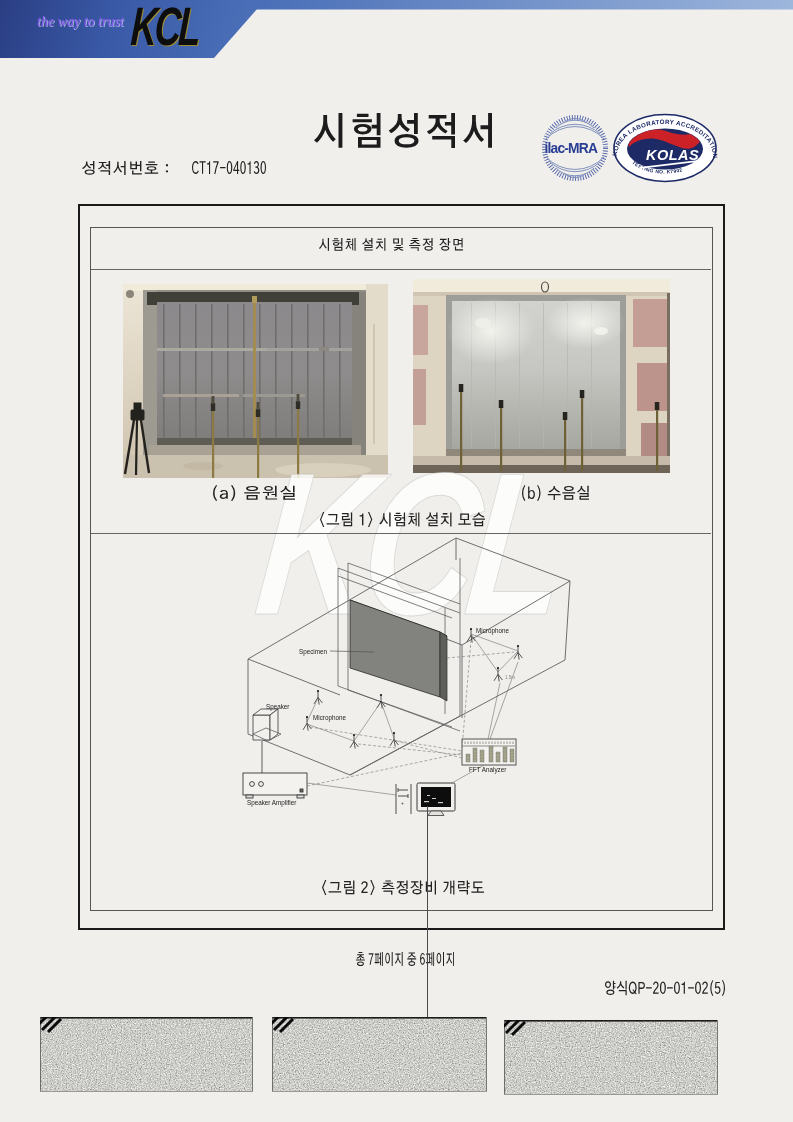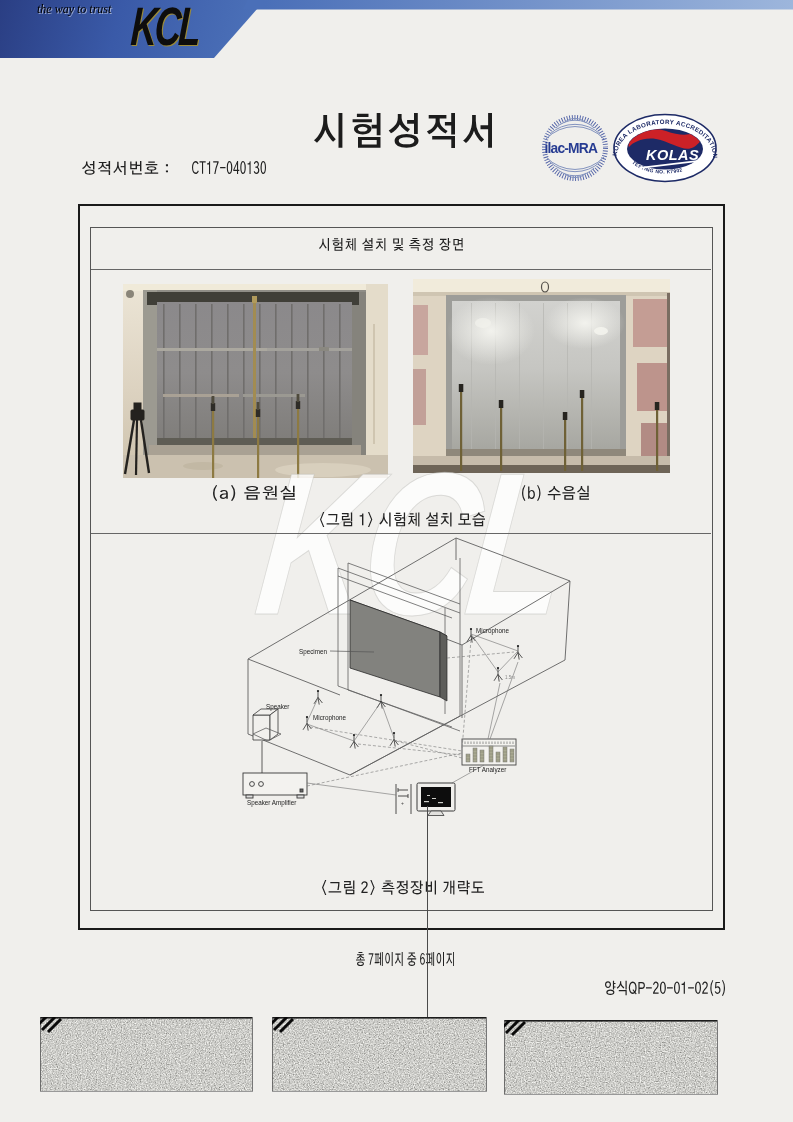--- a/index.html
+++ b/index.html
@@ -19,21 +19,21 @@
 </linearGradient>
 <linearGradient id="hg2" x1="265" y1="0" x2="793" y2="0" gradientUnits="userSpaceOnUse">
  <stop offset="0" stop-color="#4a6fb8"></stop>
           <stop offset="1" stop-color="#9db6dc"></stop>
 </linearGradient>
 </defs>
 <polygon points="0,0 265,0 214,58 0,58" fill="url(#hg)"></polygon>
 <polygon points="248,0 793,0 793,9.5 243,9.5" fill="url(#hg2)"></polygon>
 </svg>
 
-<div class="abs" style="left:37px;top:2px;width:160px;font-family:'Liberation Serif',serif;font-style:italic;font-size:12px;font-weight:normal;color:#000000;text-shadow:1px 1px 0 rgba(230,235,248,0.6);">the way to trust</div>
+<div class="abs" style="left:37px;top:14px;width:160px;font-family:'Liberation Serif',serif;font-style:italic;font-size:14px;font-weight:normal;color:#8b5cf6;text-shadow:1px 1px 0 rgba(230,235,248,0.6);">the way to trust</div>
 
 <div class="abs" style="left:133px;top:-5px;font-family:'Liberation Sans',sans-serif;font-weight:bold;font-style:italic;font-size:54px;letter-spacing:-4px;color:#0d0d0d;text-shadow:1.4px 1.4px 0 #9a8a3a;transform:scale(0.68,1) skewX(-5deg);transform-origin:0 0;">KCL</div>
 
 <svg class="abs" style="left:0;top:0" width="793" height="200" viewBox="0 0 793 200">
  <path d="M338.5 147.8V113H342.4V147.8ZM314 140.2Q315.7 138.7 317.3 136.9Q318.8 135 320.2 132.5Q321.6 130 322.4 126.8Q323.3 123.6 323.3 120.2V115H327.1V120.1Q327.1 123.4 328 126.6Q328.9 129.7 330.3 132.1Q331.7 134.6 333.1 136.2Q334.4 137.9 335.8 139.2L333.1 141.8Q331.1 140.1 328.7 136.5Q326.3 132.9 325.3 129.7Q324.4 133.1 322 136.8Q319.5 140.5 317 142.8Z M358 147.7V136.9H380.5V147.7ZM361.8 144.4H376.7V140.1H361.8ZM371.6 128.5V124.8H376.7V113H380.5V135.3H376.7V128.5ZM356.9 116.9V113.7H368.5V116.9ZM352.6 122.3V119.2H371.9V122.3ZM353.9 129.1Q353.9 126.6 356.5 125.3Q359 123.9 362.7 123.9Q366.4 123.9 369 125.3Q371.5 126.6 371.5 129.1Q371.5 131.6 369 133Q366.5 134.4 362.7 134.4Q359 134.4 356.5 133Q353.9 131.6 353.9 129.1ZM357.8 129.1Q357.8 130.3 359.2 130.9Q360.6 131.5 362.7 131.5Q364.7 131.5 366.1 130.9Q367.5 130.3 367.5 129.1Q367.5 127.9 366.2 127.4Q364.8 126.8 362.7 126.8Q360.6 126.8 359.2 127.4Q357.8 128 357.8 129.1Z M394.6 140.8Q394.6 137.6 397.9 135.7Q401.2 133.9 406.5 133.9Q411.9 133.9 415.2 135.7Q418.5 137.5 418.5 140.8Q418.5 144 415.2 145.9Q411.8 147.7 406.5 147.7Q401.1 147.7 397.9 145.9Q394.6 144 394.6 140.8ZM398.7 140.8Q398.7 142.5 400.8 143.4Q402.8 144.3 406.5 144.3Q410.1 144.3 412.3 143.4Q414.4 142.4 414.4 140.8Q414.4 139.1 412.3 138.2Q410.2 137.3 406.5 137.3Q402.8 137.3 400.8 138.2Q398.7 139.1 398.7 140.8ZM407.1 123.8V120.1H414V113H417.8V134H414V123.8ZM388.7 130.4Q390.4 129.5 391.9 128.3Q393.4 127.1 394.8 125.6Q396.2 124 397 121.9Q397.8 119.8 397.8 117.5V113.9H401.6V117.5Q401.6 119.1 402.2 120.7Q402.7 122.3 403.6 123.5Q404.4 124.7 405.6 125.9Q406.7 127 407.8 127.7Q408.8 128.5 410 129.1L407.7 131.9Q405.8 131 403.4 128.8Q401 126.6 399.8 124.4Q398.6 126.9 396.1 129.4Q393.6 131.9 391 133.2Z M432.2 139.6V136.1H455V148H451.3V139.6ZM444.9 125.6V121.9H451.2V113H455V134.6H451.2V125.6ZM426.9 131.6Q428.1 131 429.5 130.1Q430.9 129.2 432.3 127.9Q433.7 126.6 434.6 124.8Q435.6 123 435.6 121.2V118.5H428.7V115H446.4V118.5H439.7V121.1Q439.7 122.8 440.6 124.4Q441.4 126 442.7 127.2Q444 128.5 445.2 129.4Q446.4 130.3 447.6 130.9L445.6 133.6Q443.5 132.6 441.1 130.5Q438.7 128.4 437.7 126.6Q436.5 128.7 434 130.9Q431.5 133.2 429.1 134.3Z M480.5 129.2V125.3H488.1V113H492V147.8H488.1V129.2ZM463.1 140.6Q464.8 139.1 466.3 137.4Q467.8 135.6 469.2 133.2Q470.5 130.7 471.3 127.6Q472.1 124.4 472.1 120.8V115H475.8V120.7Q475.8 126.9 478.3 131.9Q480.8 136.9 484.1 139.6L481.4 142.1Q479.4 140.6 477.1 137.1Q474.8 133.7 474 130.7Q473.2 133.9 470.8 137.4Q468.4 140.9 466 143.1Z" fill="#1c1c1c"></path>
  <path d="M84.6 172.1Q84.6 170.9 85.9 170.1Q87.3 169.4 89.6 169.4Q91.9 169.4 93.3 170.1Q94.7 170.8 94.7 172.1Q94.7 173.4 93.3 174.1Q91.9 174.9 89.6 174.8Q87.3 174.8 85.9 174.1Q84.6 173.4 84.6 172.1ZM86.1 172.1Q86.1 172.9 87 173.2Q87.9 173.6 89.6 173.6Q91.2 173.6 92.2 173.2Q93.2 172.8 93.2 172.1Q93.2 171.4 92.2 171Q91.3 170.6 89.6 170.6Q88 170.6 87 171Q86.1 171.4 86.1 172.1ZM89.9 165.2V164H93V161H94.4V169.4H93V165.2ZM82 168Q82.8 167.7 83.4 167.2Q84.1 166.7 84.7 166.1Q85.3 165.4 85.7 164.6Q86 163.7 86 162.8V161.4H87.4V162.8Q87.4 163.6 87.8 164.4Q88.1 165.2 88.7 165.8Q89.3 166.3 89.9 166.8Q90.5 167.2 91.1 167.5L90.3 168.5Q89.4 168.1 88.3 167.2Q87.3 166.3 86.8 165.3Q86.2 166.4 85.1 167.4Q84 168.5 82.9 169Z M100.3 171.5V170.3H110.1V175H108.7V171.5ZM105.8 165.9V164.6H108.6V161H110.1V169.6H108.6V165.9ZM98 168.5Q98.5 168.3 99.2 167.9Q99.8 167.5 100.4 167Q101 166.4 101.4 165.7Q101.9 165 101.9 164.2V163.1H98.8V161.9H106.5V163.1H103.4V164.1Q103.4 164.8 103.8 165.5Q104.2 166.2 104.7 166.7Q105.3 167.2 105.9 167.6Q106.4 167.9 107 168.2L106.2 169.1Q105.2 168.7 104.2 167.8Q103.1 167 102.7 166.2Q102.2 167.1 101 168Q99.9 169 98.8 169.4Z M120.7 167.3V166H124.2V161H125.6V174.9H124.2V167.3ZM113.2 172Q114 171.5 114.6 170.8Q115.3 170 115.9 169.1Q116.5 168.1 116.9 166.8Q117.2 165.5 117.2 164.1V161.8H118.6V164Q118.6 165.3 118.9 166.6Q119.3 167.8 119.8 168.8Q120.4 169.7 121 170.4Q121.6 171.1 122.2 171.6L121.2 172.5Q120.3 171.9 119.3 170.4Q118.3 169 117.9 167.7Q117.5 169 116.5 170.5Q115.4 172 114.3 172.9Z M132.1 174.5V170.4H133.5V173.2H141.8V174.5ZM136.4 166V164.8H140V161H141.4V171.3H140V166ZM130.2 169.3V161.6H131.5V164.2H135.6V161.6H137V169.3ZM131.5 168.1H135.6V165.4H131.5Z M144.7 173.7V172.5H150.8V170.1H152.2V172.5H158.2V173.7ZM148.3 162.7V161.5H154.8V162.7ZM145.8 165.2V164H157.3V165.2ZM146.7 168.4Q146.7 167.3 148 166.7Q149.3 166.2 151.5 166.2Q153.6 166.2 155 166.7Q156.4 167.3 156.4 168.4Q156.4 169.5 155 170.1Q153.6 170.6 151.5 170.6Q149.4 170.6 148 170.1Q146.7 169.5 146.7 168.4ZM148.3 168.4Q148.3 169.6 151.5 169.6Q154.8 169.6 154.8 168.4Q154.8 167.2 151.5 167.2Q148.3 167.2 148.3 168.4Z M165.9 172.3V170.4H168V172.3ZM165.9 166.3V164.3H168V166.3Z" fill="#222"></path>
  <path d="M192 167.5Q192 164.5 193 162.7Q194.1 161 195.7 161Q196.8 161 197.5 161.8Q198.2 162.6 198.6 163.8L197.6 164.3Q196.9 162.4 195.7 162.4Q194.5 162.4 193.8 163.8Q193.1 165.2 193.1 167.5Q193.1 169.9 193.8 171.3Q194.5 172.6 195.7 172.6Q196.4 172.6 197 172Q197.6 171.4 197.8 170.5L198.8 171Q198.6 171.5 198.4 172Q198.1 172.5 197.8 173Q197.4 173.4 196.9 173.7Q196.3 174 195.7 174Q194.1 174 193 172.3Q192 170.6 192 167.5Z M199.5 162.6V161.3H205.7V162.6H203.1V173.7H202V162.6Z M207.1 164.5V163.3H207.5Q208.4 163.3 208.8 162.8Q209.2 162.3 209.2 161.5V161.2H210.1V173.9H209V164.5Z M213.2 162.6V161.3H218.6V162.4Q216.4 167.5 215.4 173.9H214.3Q215.1 168.3 217.3 162.6Z M220.1 168.2V166.9H225.5V168.2Z M227.9 167.5Q227.9 169 228.1 170.2Q228.2 171.3 228.6 172Q229 172.7 229.5 172.7Q230 172.7 230.3 172.3Q230.6 171.9 230.8 171.1Q231 170.3 231 169.5Q231.1 168.6 231.1 167.5Q231.1 165.1 230.7 163.7Q230.3 162.3 229.5 162.3Q228.7 162.3 228.3 163.7Q227.9 165.1 227.9 167.5ZM226.8 167.5Q226.8 165.7 227 164.4Q227.3 163.1 227.7 162.4Q228.1 161.7 228.5 161.3Q229 161 229.5 161Q230.8 161 231.5 162.7Q232.3 164.4 232.3 167.5Q232.3 170.4 231.6 172.2Q230.9 174 229.5 174Q229 174 228.5 173.7Q228.1 173.3 227.7 172.6Q227.3 171.9 227 170.6Q226.8 169.2 226.8 167.5Z M233.3 169.7 237.2 161.1H238.1V169.7H239.3V171H238.1V173.9H237V171H233.3ZM234.3 169.7H237V165.4Q237 164.4 237.1 163.5H237Q237 163.5 236.3 165.2Z M241.4 167.5Q241.4 169 241.6 170.2Q241.7 171.3 242.1 172Q242.5 172.7 243 172.7Q243.5 172.7 243.8 172.3Q244.1 171.9 244.3 171.1Q244.5 170.3 244.5 169.5Q244.6 168.6 244.6 167.5Q244.6 165.1 244.2 163.7Q243.8 162.3 243 162.3Q242.2 162.3 241.8 163.7Q241.4 165.1 241.4 167.5ZM240.3 167.5Q240.3 165.7 240.5 164.4Q240.8 163.1 241.2 162.4Q241.6 161.7 242 161.3Q242.5 161 243 161Q244.3 161 245 162.7Q245.8 164.4 245.8 167.5Q245.8 170.4 245.1 172.2Q244.4 174 243 174Q242.5 174 242 173.7Q241.6 173.3 241.2 172.6Q240.8 171.9 240.5 170.6Q240.3 169.2 240.3 167.5Z M247.6 164.5V163.3H248Q248.9 163.3 249.3 162.8Q249.7 162.3 249.7 161.5V161.2H250.6V173.9H249.5V164.5Z M253.7 171.4 254.6 170.9Q255.1 172.7 256.4 172.7Q257.1 172.7 257.6 172.1Q258.1 171.4 258.1 170.2Q258.1 169.1 257.6 168.5Q257 167.8 256.2 167.8Q255.9 167.8 255.5 167.9V166.6Q255.7 166.6 256.2 166.6Q256.9 166.6 257.3 166Q257.8 165.4 257.8 164.4Q257.8 163.5 257.4 162.9Q257 162.3 256.3 162.3Q255.3 162.3 254.8 164.1L253.9 163.7Q254.1 162.5 254.8 161.8Q255.4 161 256.4 161Q257.6 161 258.2 161.9Q258.9 162.8 258.9 164.2Q258.9 165.3 258.5 166Q258.1 166.8 257.6 167.1Q258.3 167.4 258.8 168.2Q259.3 169 259.3 170.2Q259.3 172 258.5 173Q257.7 174 256.4 174Q255.4 174 254.7 173.3Q253.9 172.5 253.7 171.4Z M261.7 167.5Q261.7 169 261.8 170.2Q262 171.3 262.3 172Q262.7 172.7 263.3 172.7Q263.7 172.7 264 172.3Q264.4 171.9 264.5 171.1Q264.7 170.3 264.8 169.5Q264.9 168.6 264.9 167.5Q264.9 165.1 264.5 163.7Q264.1 162.3 263.3 162.3Q262.4 162.3 262.1 163.7Q261.7 165.1 261.7 167.5ZM260.5 167.5Q260.5 165.7 260.8 164.4Q261 163.1 261.4 162.4Q261.8 161.7 262.3 161.3Q262.7 161 263.3 161Q264.6 161 265.3 162.7Q266 164.4 266 167.5Q266 170.4 265.3 172.2Q264.6 174 263.3 174Q262.8 174 262.3 173.7Q261.8 173.3 261.4 172.6Q261 171.9 260.8 170.6Q260.5 169.2 260.5 167.5Z" fill="#222"></path>
 </svg>
 
 <svg class="abs" style="left:535px;top:108px" width="200" height="85" viewBox="0 0 200 85">

